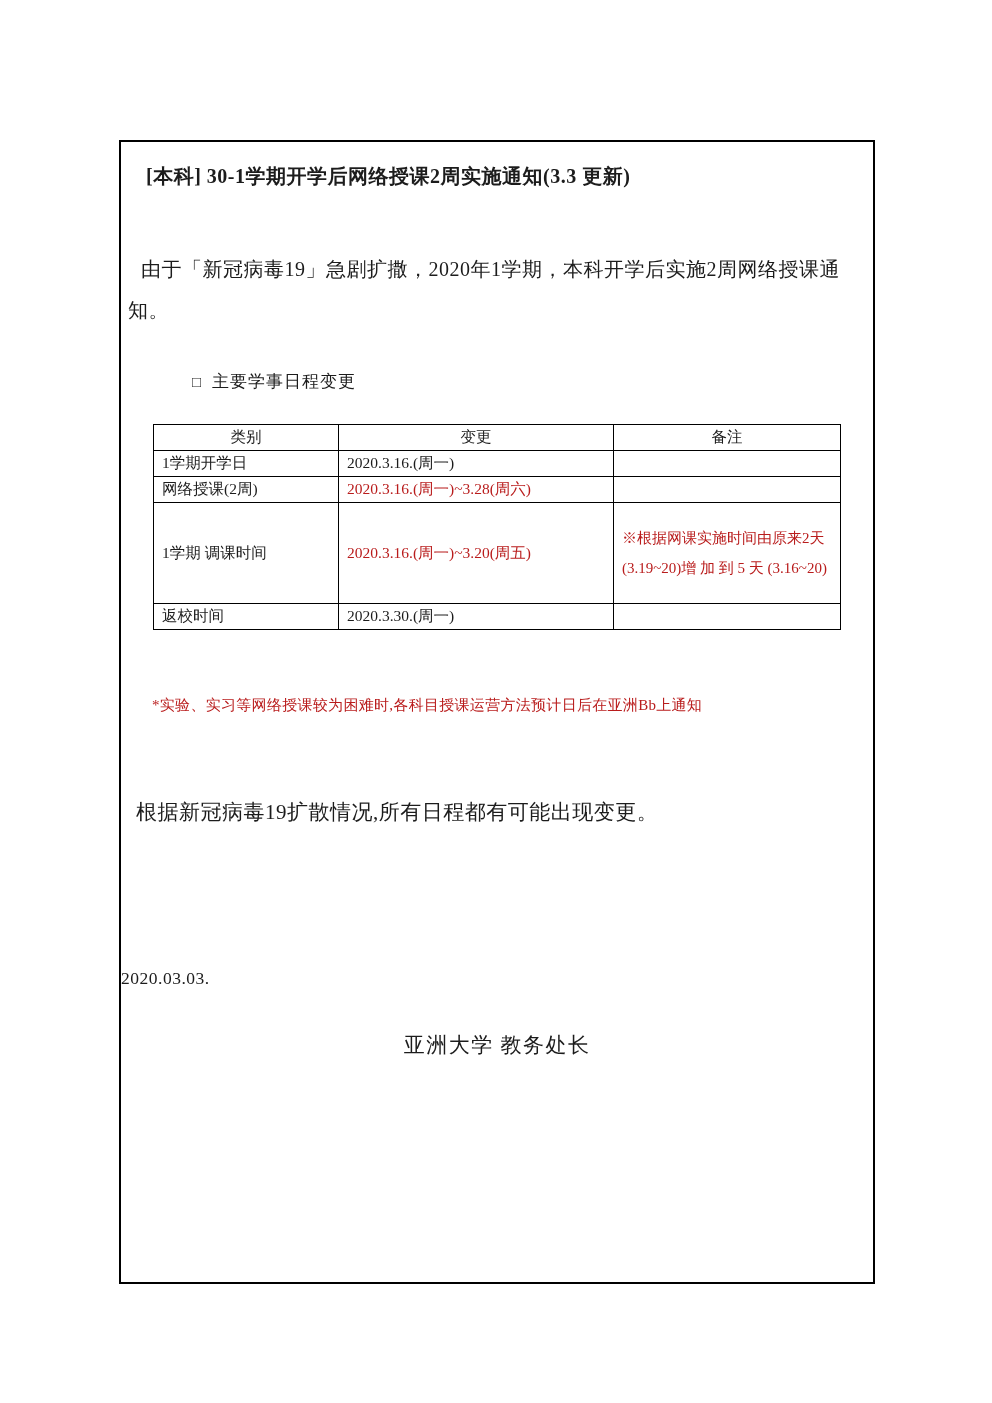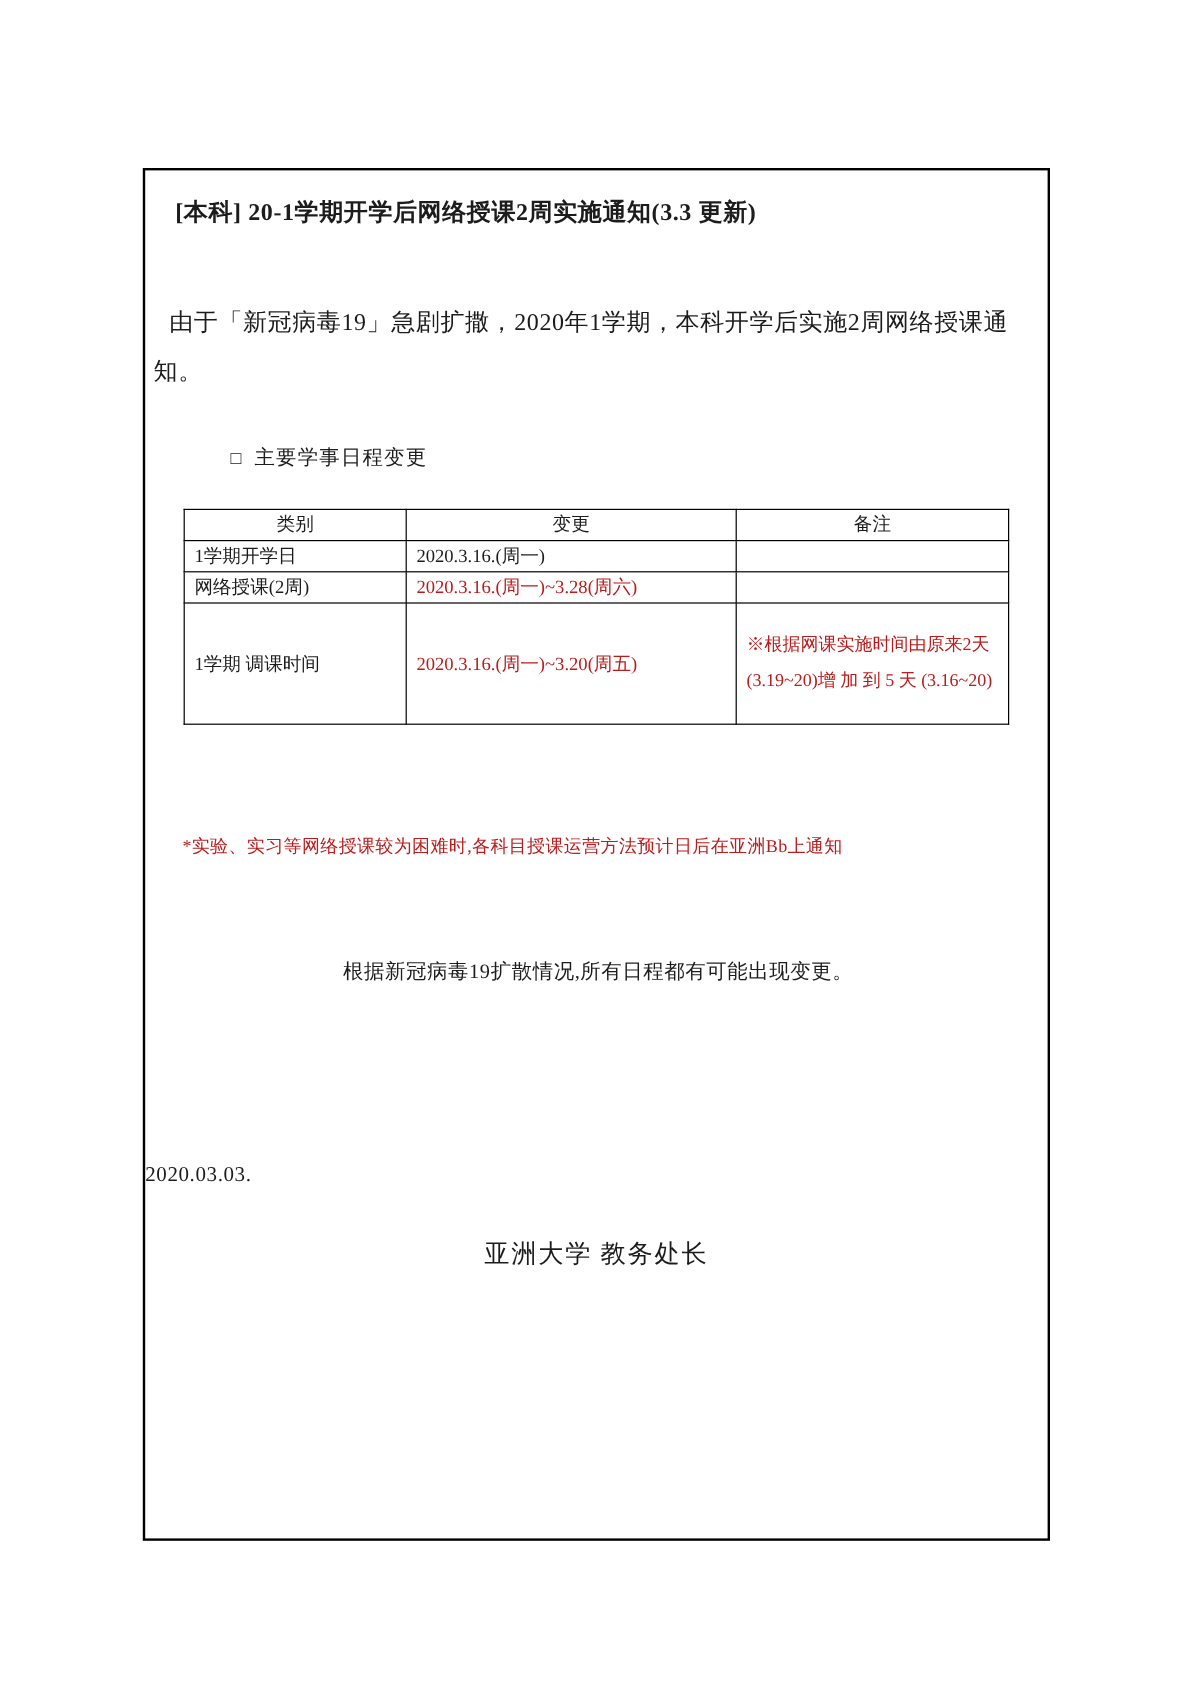--- a/index.html
+++ b/index.html
@@ -72,43 +72,42 @@
   .blue { color: #b91c1c; }
   .note {
     left: 31px; right: 10px;
     font-size: 15px;
     letter-spacing: 0.3px;
   }
   .note-1 { top: 500px; }
   .note-2 { top: 554px; }
   .disclaimer {
     top: 656px; left: 15px; right: 12px;
-    font-size: 17px;
+    font-size: 21px;
     letter-spacing: 0.5px;
-    text-align: center;
   }
   .issue-date {
     top: 826px; left: 0; width: 100%;
     text-align: left;
     font-size: 17.5px;
     letter-spacing: 0.5px;
   }
   .signature {
     top: 889px; left: 0; width: 100%;
     text-align: center;
     font-size: 21px;
     letter-spacing: 1.5px;
   }
 </style>
 </head>
 <body>
 
 <div class="page">
 
-  <div class="title">[本科] 20-1学期开学后网络授课2周实施通知(3.3 更新)</div>
+  <div class="title">[本科] 30-1学期开学后网络授课2周实施通知(3.3 更新)</div>
 
   <div class="intro">由于「新冠病毒19」急剧扩撒，2020年1学期，本科开学后实施2周网络授课通知。</div>
 
   <div class="section-heading">
     <span class="box-glyph">□</span><span>主要学事日程变更</span>
   </div>
 
   <table class="schedule">
     <colgroup>
       <col class="col-cat">
@@ -131,20 +130,25 @@
       <tr class="r-small">
         <td>网络授课(2周)</td>
         <td class="blue">2020.3.16.(周一)~3.28(周六)</td>
         <td></td>
       </tr>
       <tr class="r-tall">
         <td>1学期 调课时间</td>
         <td class="blue">2020.3.16.(周一)~3.20(周五)</td>
         <td class="blue note-cell">※根据网课实施时间由原来2天(3.19~20)增 加 到 5 天 (3.16~20)</td>
       </tr>
+      <tr class="r-small">
+        <td>返校时间</td>
+        <td>2020.3.30.(周一)</td>
+        <td></td>
+      </tr>
     </tbody>
   </table>
 
 
   <div class="note note-2 blue">*实验、实习等网络授课较为困难时,各科目授课运营方法预计日后在亚洲Bb上通知</div>
 
   <div class="disclaimer">根据新冠病毒19扩散情况,所有日程都有可能出现变更。</div>
 
   <div class="issue-date">2020.03.03.</div>
 

